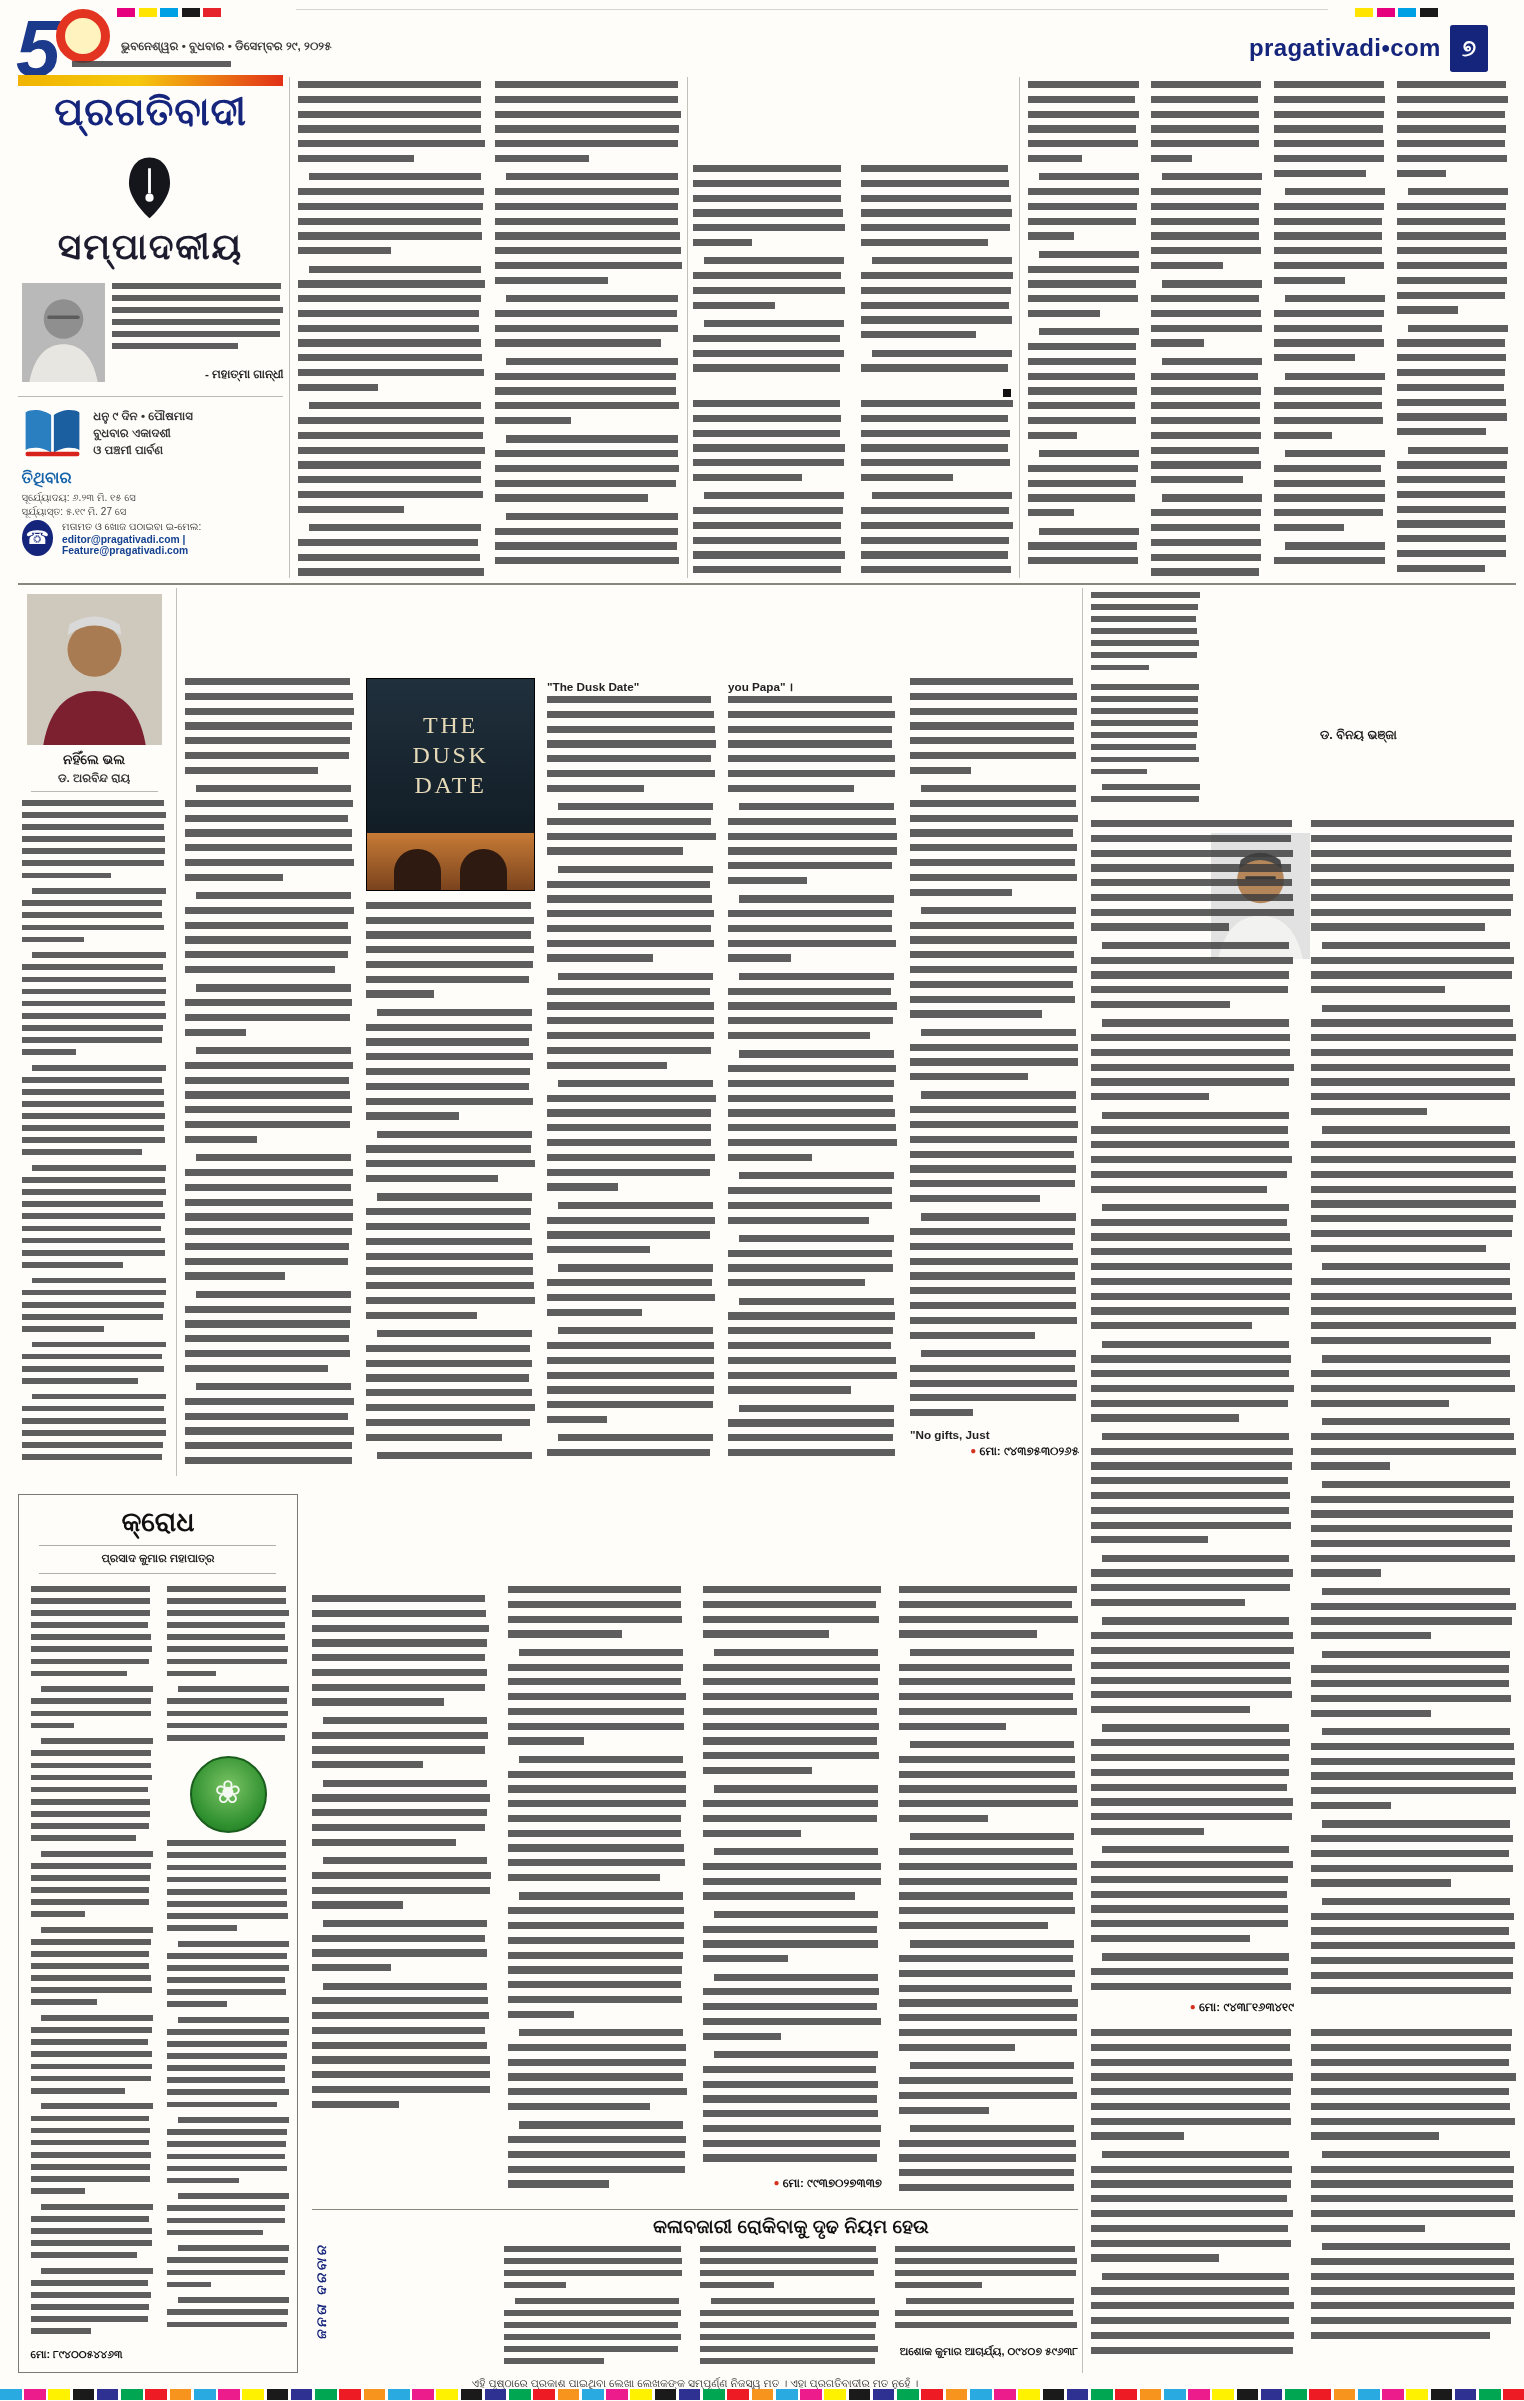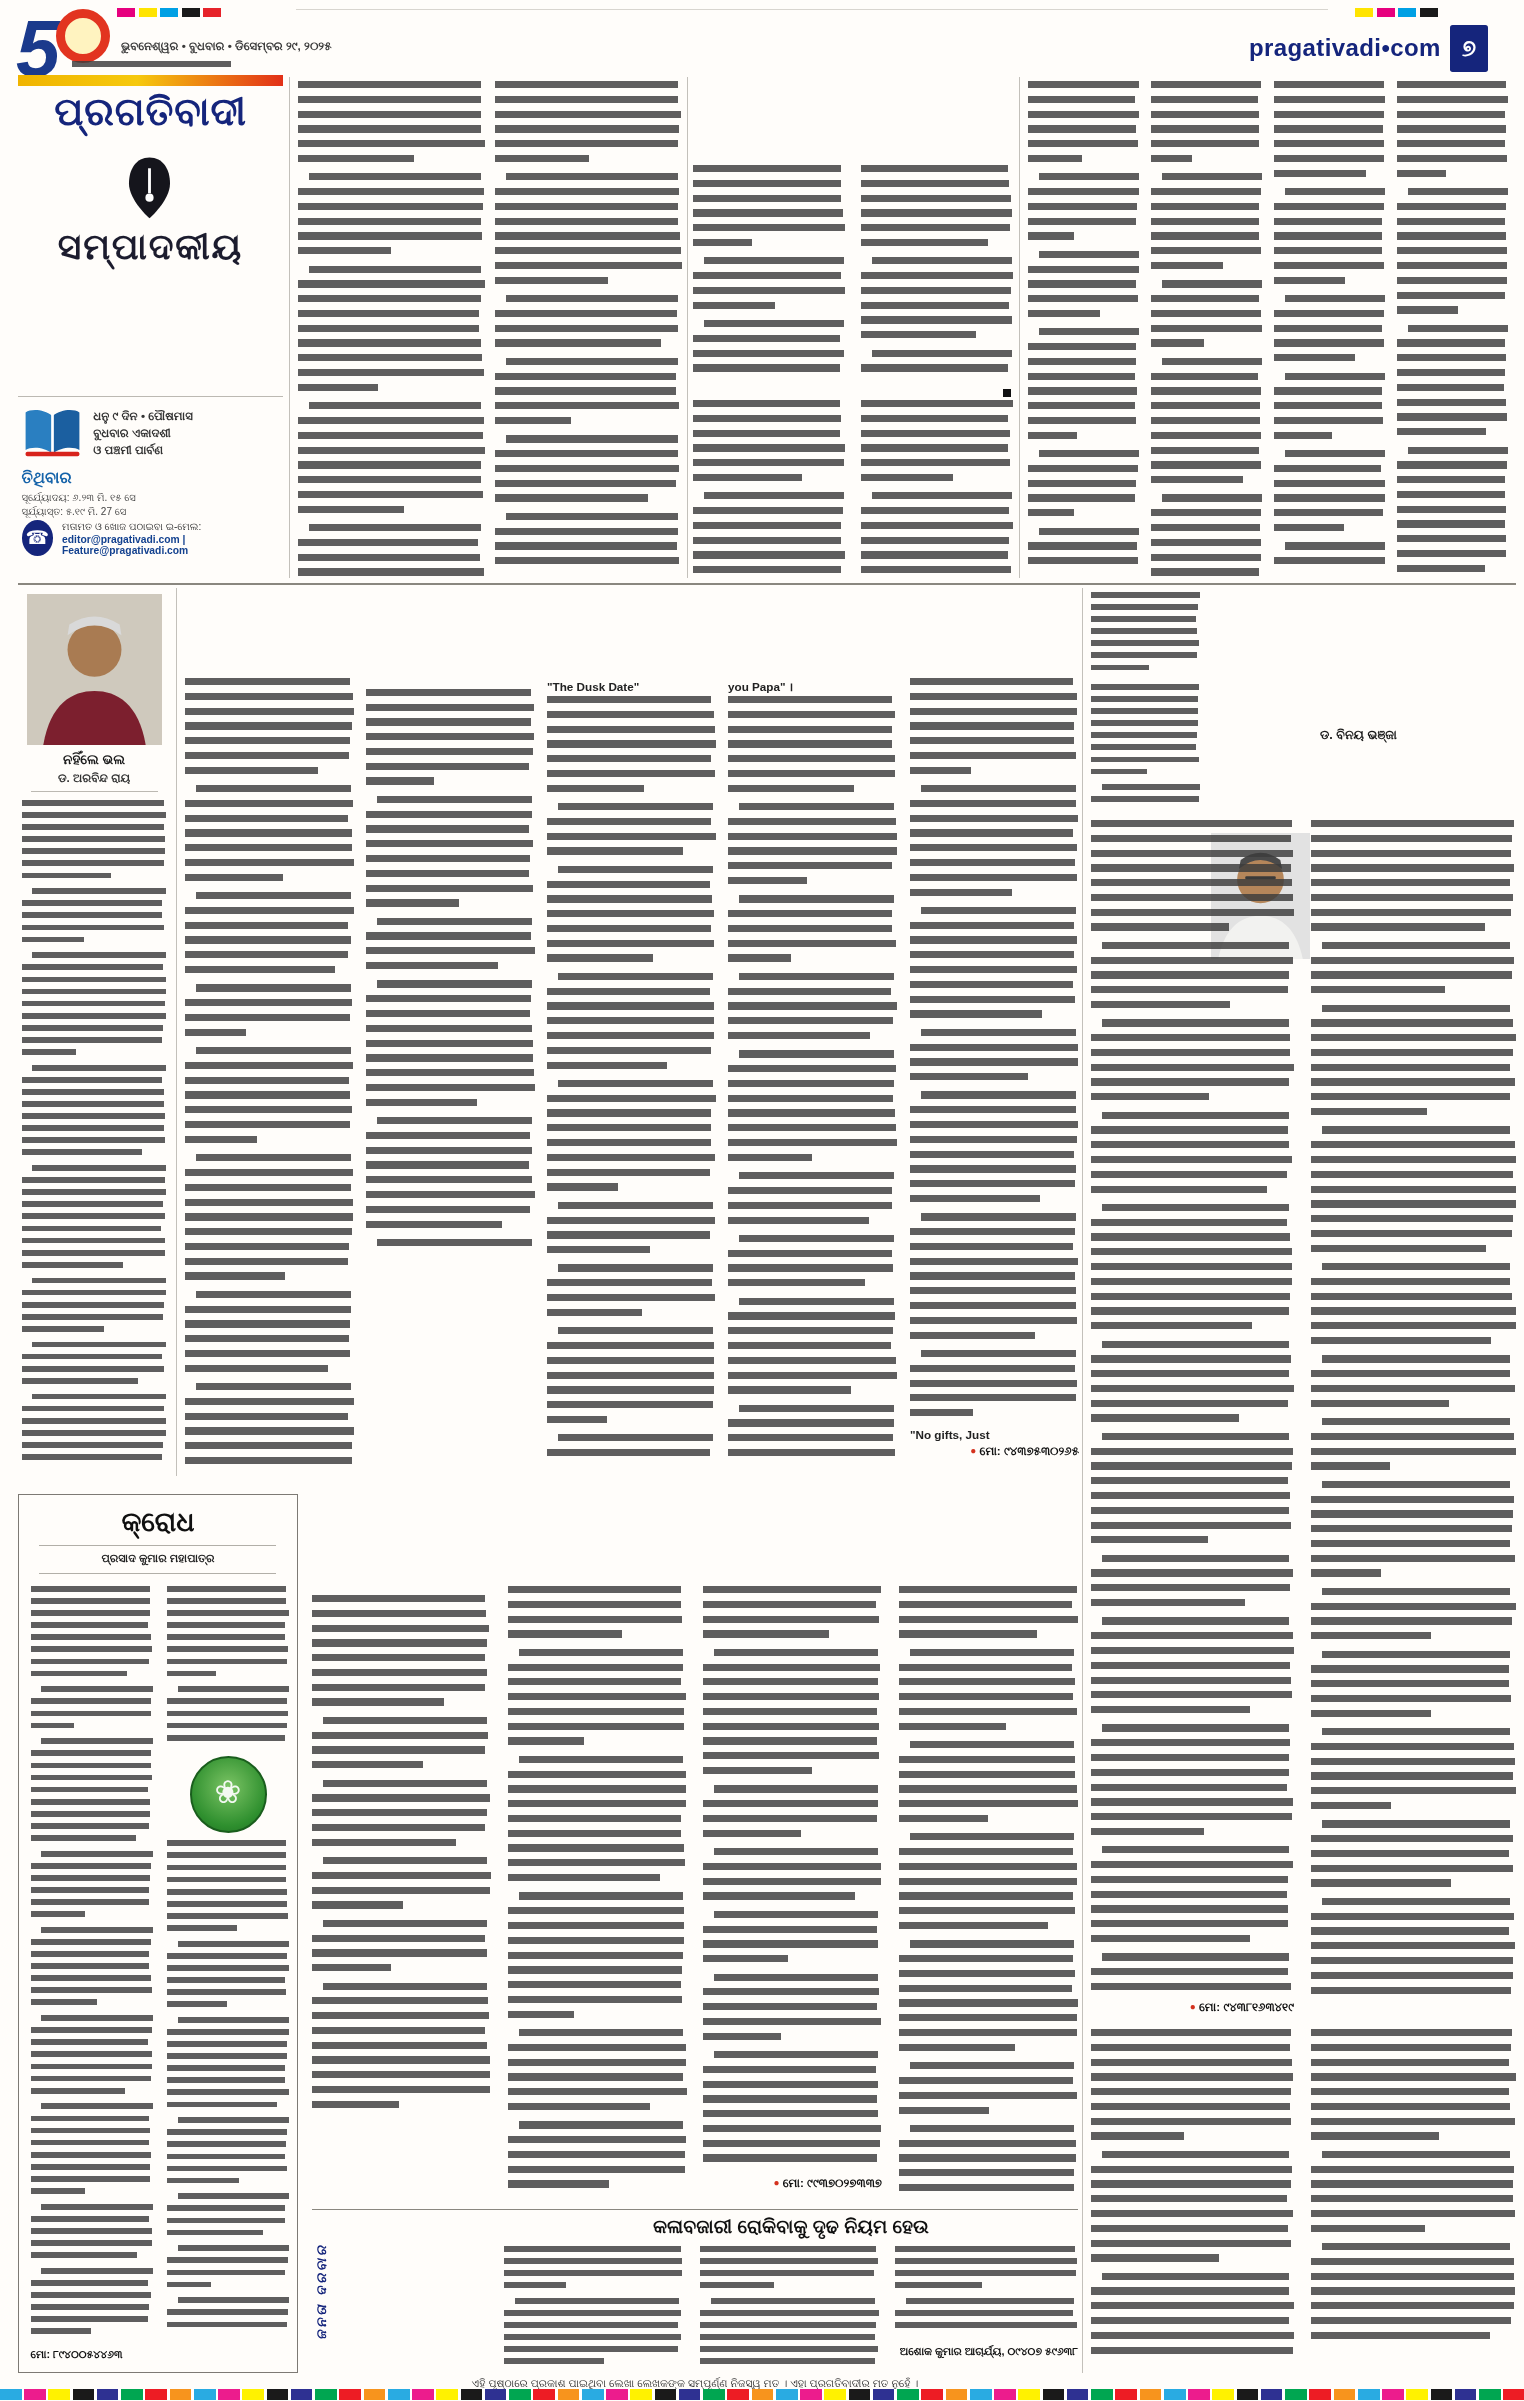--- a/index.html
+++ b/index.html
@@ -102,20 +102,42 @@
   <div class="abs masttitle" style="left:18px;top:90px;width:265px;">ପ୍ରଗତିବାଦୀ</div>
   <div class="abs" style="left:118px;top:154px;">
     <svg width="63" height="66" viewBox="0 0 70 74">
       <path d="M35,4 C20,4 12,17 12,33 C12,52 35,72 35,72 C35,72 58,52 58,33 C58,17 50,4 35,4 Z" fill="#15151c"></path>
       <rect x="33.4" y="16" width="3.2" height="28" fill="#ffffff"></rect>
       <circle cx="35" cy="49" r="4.6" fill="#ffffff"></circle>
     </svg>
   </div>
   <div class="abs sectitle" style="left:18px;top:226px;width:265px;">ସମ୍ପାଦକୀୟ</div>
 
+  <div class="abs" style="left:21.5px;top:283px;width:262px;height:104px;display:flex;gap:7.2px;">
+    <div class="photo" style="width:83px;height:99px;flex:0 0 auto;">
+      <svg width="83" height="99" viewBox="0 0 92 110">
+        <rect width="92" height="110" fill="#b9b9b9"></rect>
+        <circle cx="46" cy="40" r="22" fill="#8f8f8f"></circle>
+        <rect x="28" y="36" width="36" height="4" rx="2" fill="#5c5c5c"></rect>
+        <path d="M8,110 C14,78 30,68 46,68 C62,68 78,78 84,110 Z" fill="#e8e6e0"></path>
+      </svg>
+    </div>
+    <div style="flex:1;">
+      <div class="fx sm" style="height:79px;">
+          <i style="display:block;height:5.8px;margin:0 0 6.3px 0px;width:98.4%;background:#3c3c3c;"></i>
+          <i style="display:block;height:5.8px;margin:0 0 6.3px 0px;width:98.0%;background:#3c3c3c;"></i>
+          <i style="display:block;height:5.8px;margin:0 0 6.3px 0px;width:99.9%;background:#3c3c3c;"></i>
+          <i style="display:block;height:5.8px;margin:0 0 6.3px 0px;width:97.7%;background:#3c3c3c;"></i>
+          <i style="display:block;height:5.8px;margin:0 0 6.3px 0px;width:98.2%;background:#3c3c3c;"></i>
+          <i style="display:block;height:5.8px;margin:0 0 6.3px 0px;width:73.3%;background:#3c3c3c;"></i>
+          <i style="display:block;height:3.6px;"></i>
+        </div>
+      <div class="qattr">- ମହାତ୍ମା ଗାନ୍ଧୀ</div>
+    </div>
+  </div>
 
   <div class="abs hrule" style="left:18px;top:396px;width:265px;background:#bcb9b2;"></div>
 
   <div class="abs" style="left:21.5px;top:407px;width:262px;">
     <div style="display:flex;gap:10.8px;">
       <div style="flex:0 0 auto;">
         <svg width="61" height="52" viewBox="0 0 68 58">
           <path d="M34,10 C24,2 10,2 4,6 L4,48 C10,44 24,44 34,52 Z" fill="#2a7fc1"></path>
           <path d="M34,10 C44,2 58,2 64,6 L64,48 C58,44 44,44 34,52 Z" fill="#1b5fa0"></path>
           <rect x="32.5" y="8" width="3" height="44" fill="#ffffff"></rect>
@@ -583,20 +605,24 @@
       <i style="display:block;height:3.6px;"></i>
       <i style="display:block;height:7.2px;margin:0 0 7.6px 10.8px;width:92.0%;background:#3c3c3c;"></i>
       <i style="display:block;height:7.2px;margin:0 0 7.6px 0px;width:100.0%;background:#3c3c3c;"></i>
       <i style="display:block;height:7.2px;margin:0 0 7.6px 0px;width:96.5%;background:#3c3c3c;"></i>
       <i style="display:block;height:7.2px;margin:0 0 7.6px 0px;width:100.0%;background:#3c3c3c;"></i>
       <i style="display:block;height:7.2px;margin:0 0 7.6px 0px;width:98.8%;background:#3c3c3c;"></i>
       <i style="display:block;height:7.2px;margin:0 0 7.6px 0px;width:98.6%;background:#3c3c3c;"></i>
     </div>
 
   <div class="abs" style="left:366px;top:678px;width:169px;">
+    <div class="book">
+      <div class="booktitle">THE DUSK DATE</div>
+      <div class="bookband"></div>
+    </div>
     <div class="fx" style="height:571px;margin-top:10.8px;">
         <i style="display:block;height:7.2px;margin:0 0 7.6px 0px;width:97.6%;background:#3c3c3c;"></i>
         <i style="display:block;height:7.2px;margin:0 0 7.6px 0px;width:99.3%;background:#3c3c3c;"></i>
         <i style="display:block;height:7.2px;margin:0 0 7.6px 0px;width:97.7%;background:#3c3c3c;"></i>
         <i style="display:block;height:7.2px;margin:0 0 7.6px 0px;width:99.6%;background:#3c3c3c;"></i>
         <i style="display:block;height:7.2px;margin:0 0 7.6px 0px;width:99.1%;background:#3c3c3c;"></i>
         <i style="display:block;height:7.2px;margin:0 0 7.6px 0px;width:96.6%;background:#3c3c3c;"></i>
         <i style="display:block;height:7.2px;margin:0 0 7.6px 0px;width:40.2%;background:#3c3c3c;"></i>
         <i style="display:block;height:3.6px;"></i>
         <i style="display:block;height:7.2px;margin:0 0 7.6px 10.8px;width:92.0%;background:#3c3c3c;"></i>

